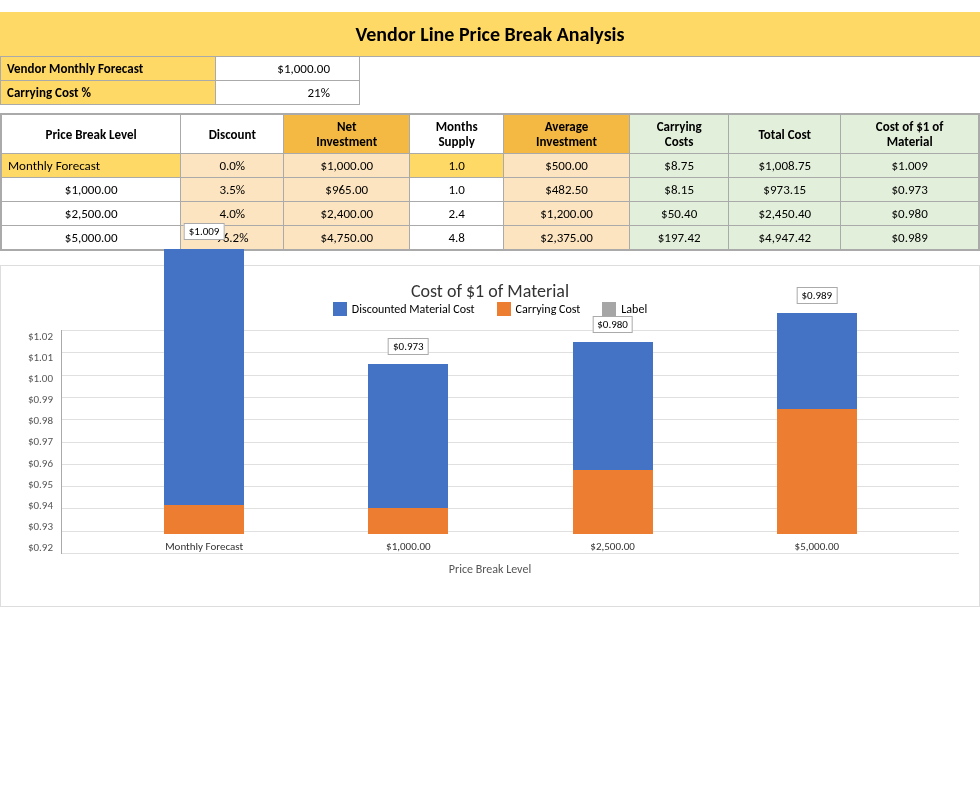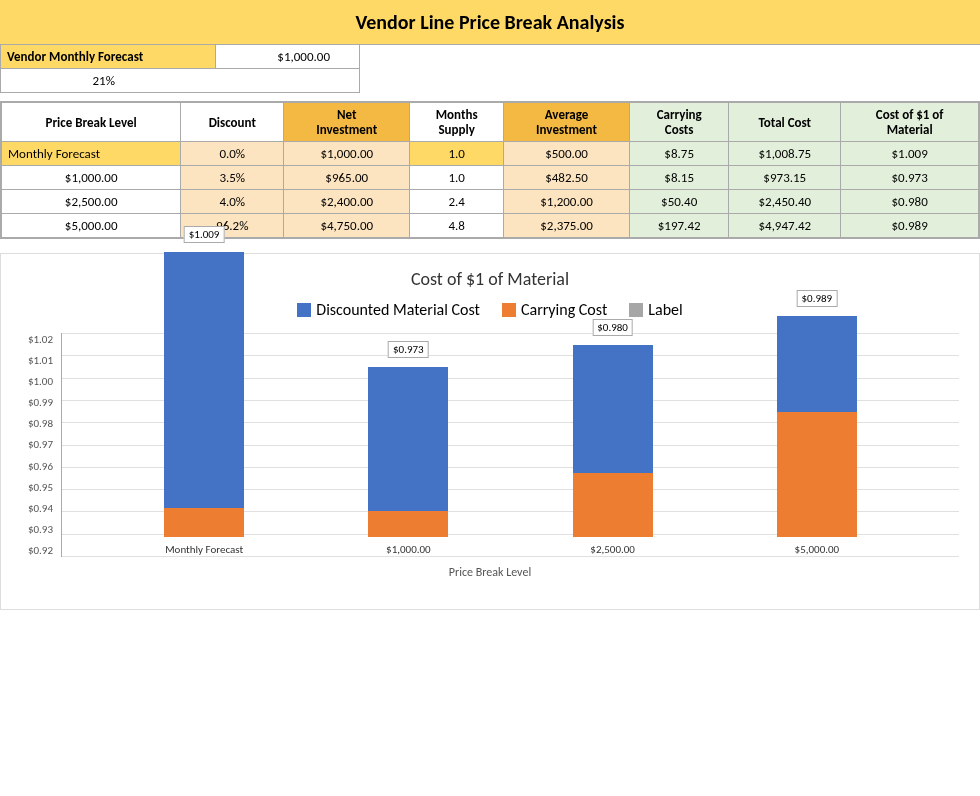--- a/index.html
+++ b/index.html
@@ -12,20 +12,21 @@
     }
 
     
     .title-bar {
       background: #ffd966;
       text-align: center;
       padding: 10px 0;
       font-size: 20px;
       font-weight: bold;
       border-bottom: 1px solid #aaa;
+      margin-top: 12px;
     }
 
     
     .inputs-section {
       display: flex;
       flex-direction: column;
       width: 360px;
       border: 1px solid #aaa;
       border-top: none;
     }
@@ -87,29 +88,28 @@
     .chart-section {
       margin-top: 14px;
       background: #fff;
       border: 1px solid #ddd;
       padding: 14px 20px 30px 20px;
     }
     .chart-title {
       text-align: center;
       font-size: 18px;
       font-weight: normal;
-      margin-bottom: 10px;
       color: #333;
     }
     .chart-legend {
       display: flex;
       justify-content: center;
       gap: 22px;
       margin-bottom: 14px;
-      font-size: 16px;
+      font-size: 12px;
     }
     .legend-item {
       display: flex;
       align-items: center;
       gap: 5px;
     }
     .legend-swatch {
       width: 14px;
       height: 14px;
       display: inline-block;
@@ -196,20 +196,21 @@
 <body>
 
 <div class="title-bar">Vendor Line Price Break Analysis</div>
 
 <div class="inputs-section">
   <div class="input-row">
     <div class="input-label">Vendor Monthly Forecast</div>
     <div class="input-value">$1,000.00</div>
   </div>
   <div class="input-row">
+    <div class="input-label">Carrying Cost %</div>
     <div class="input-value">21%</div>
   </div>
 </div>
 
 <div class="main-table-wrap">
   <table class="main-table">
     <thead>
       <tr>
         <th>Price Break Level</th>
         <th>Discount</th>

